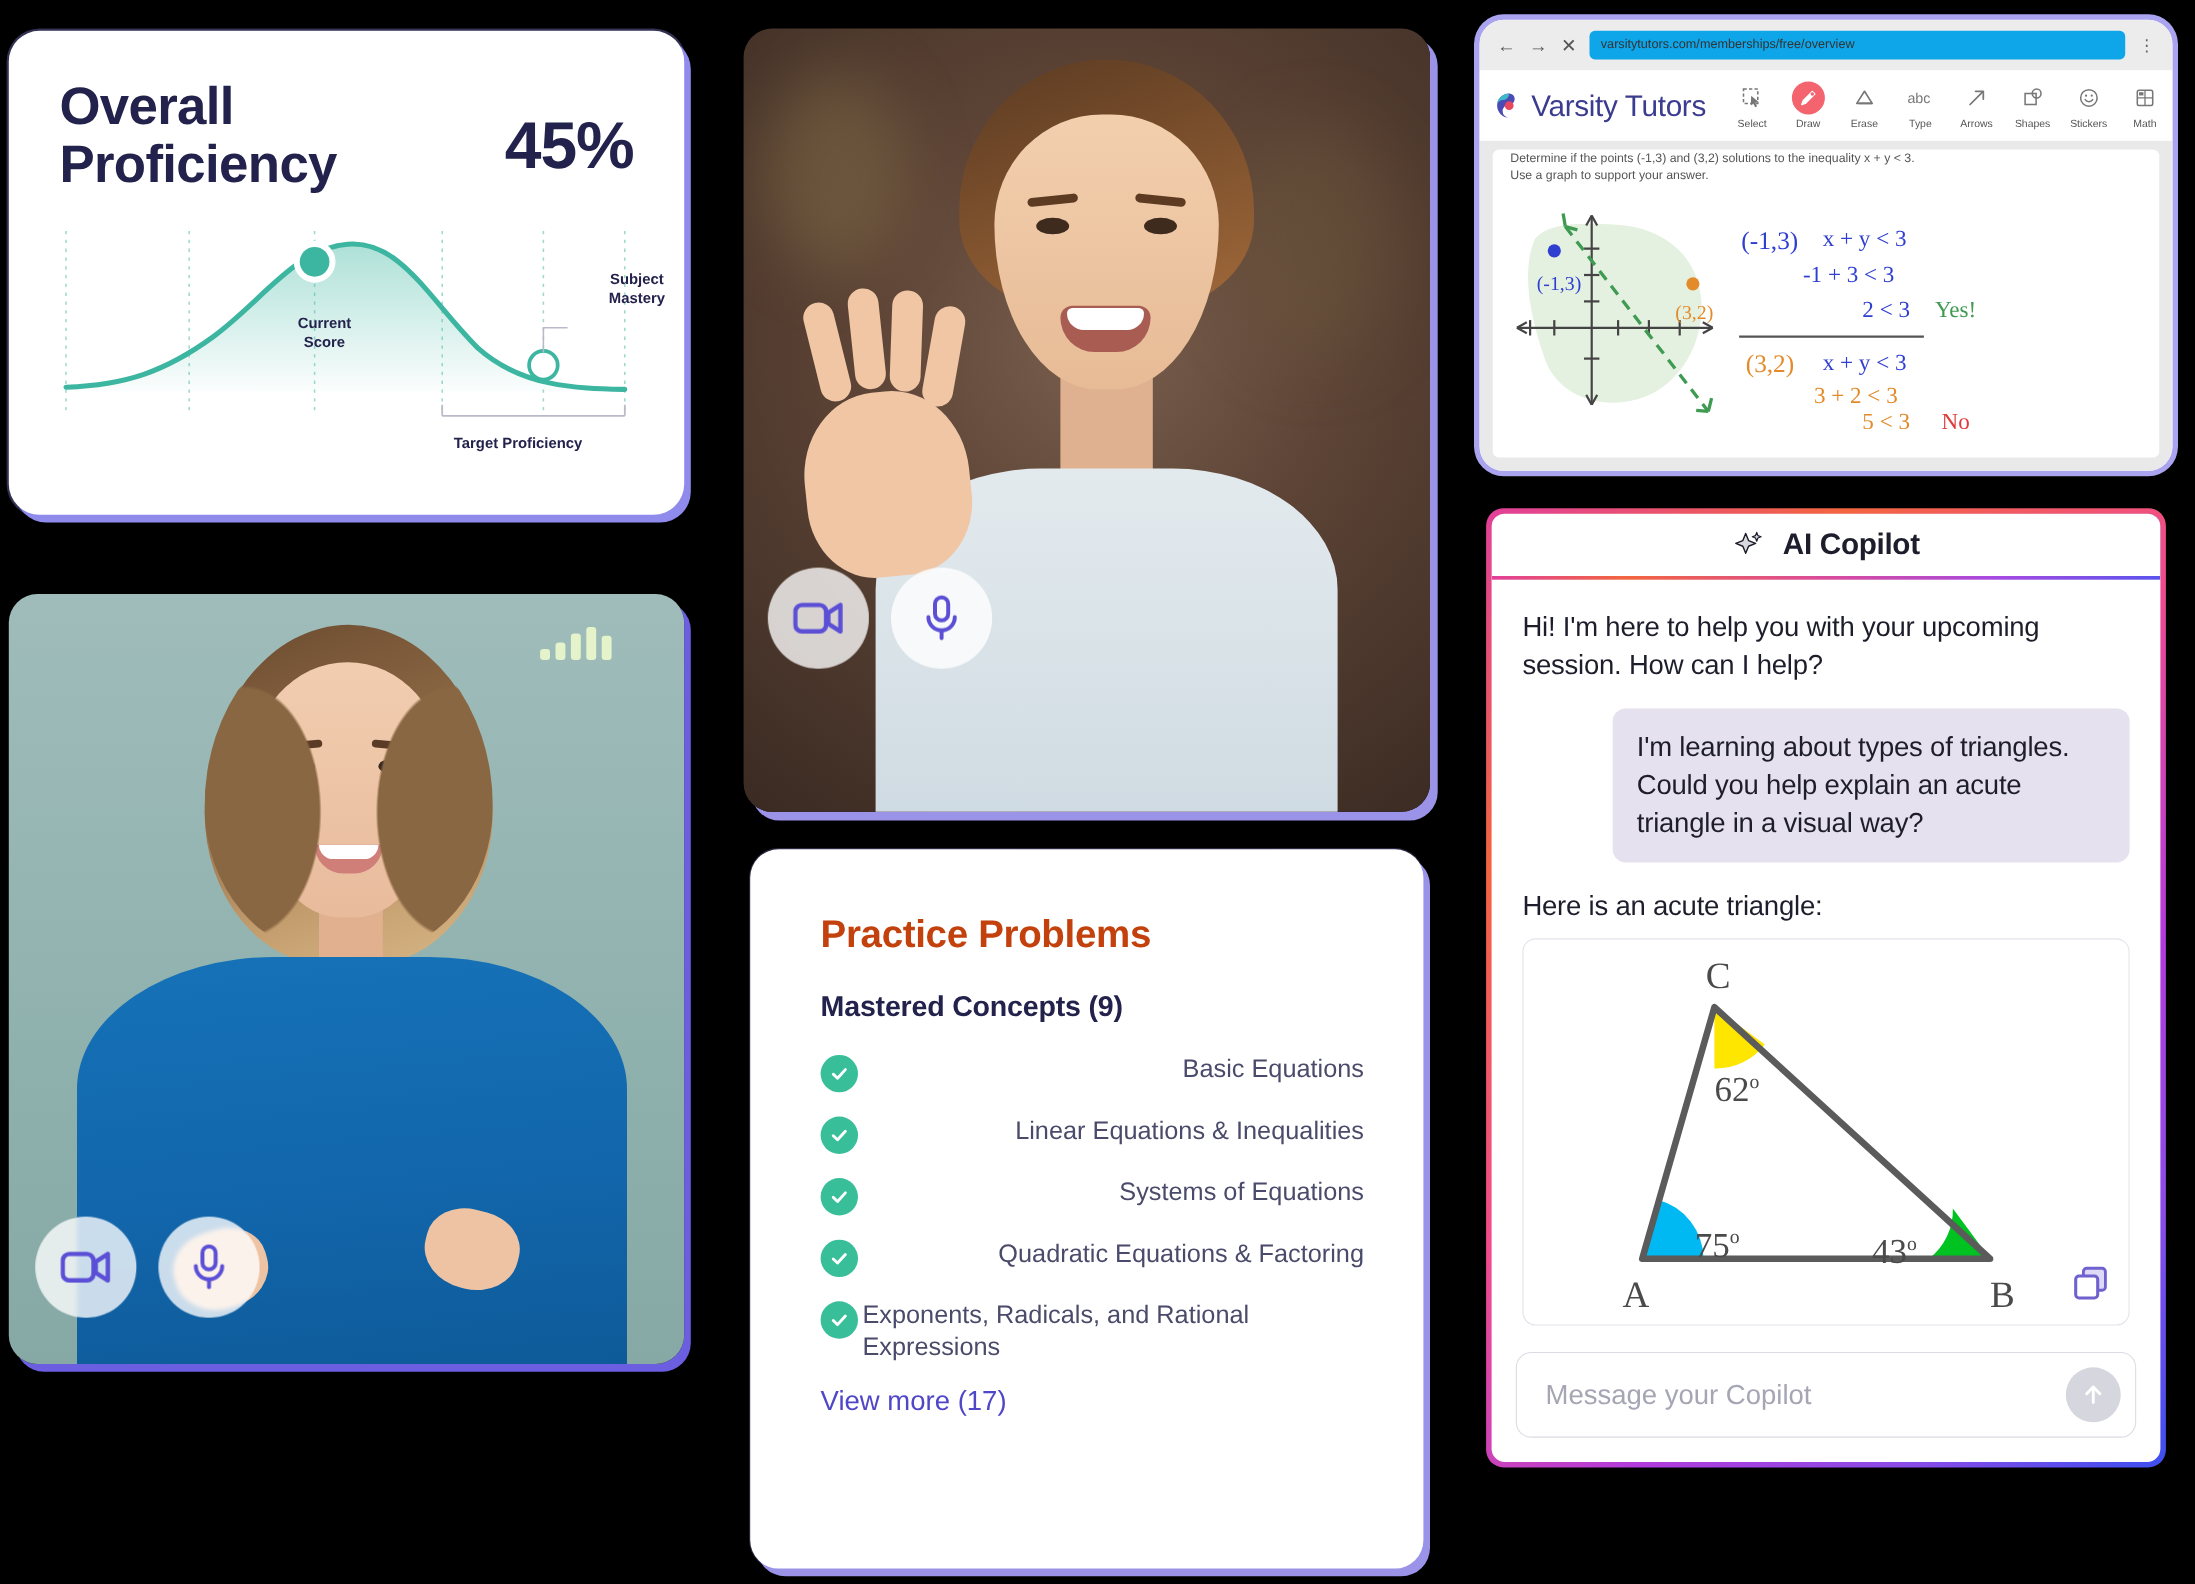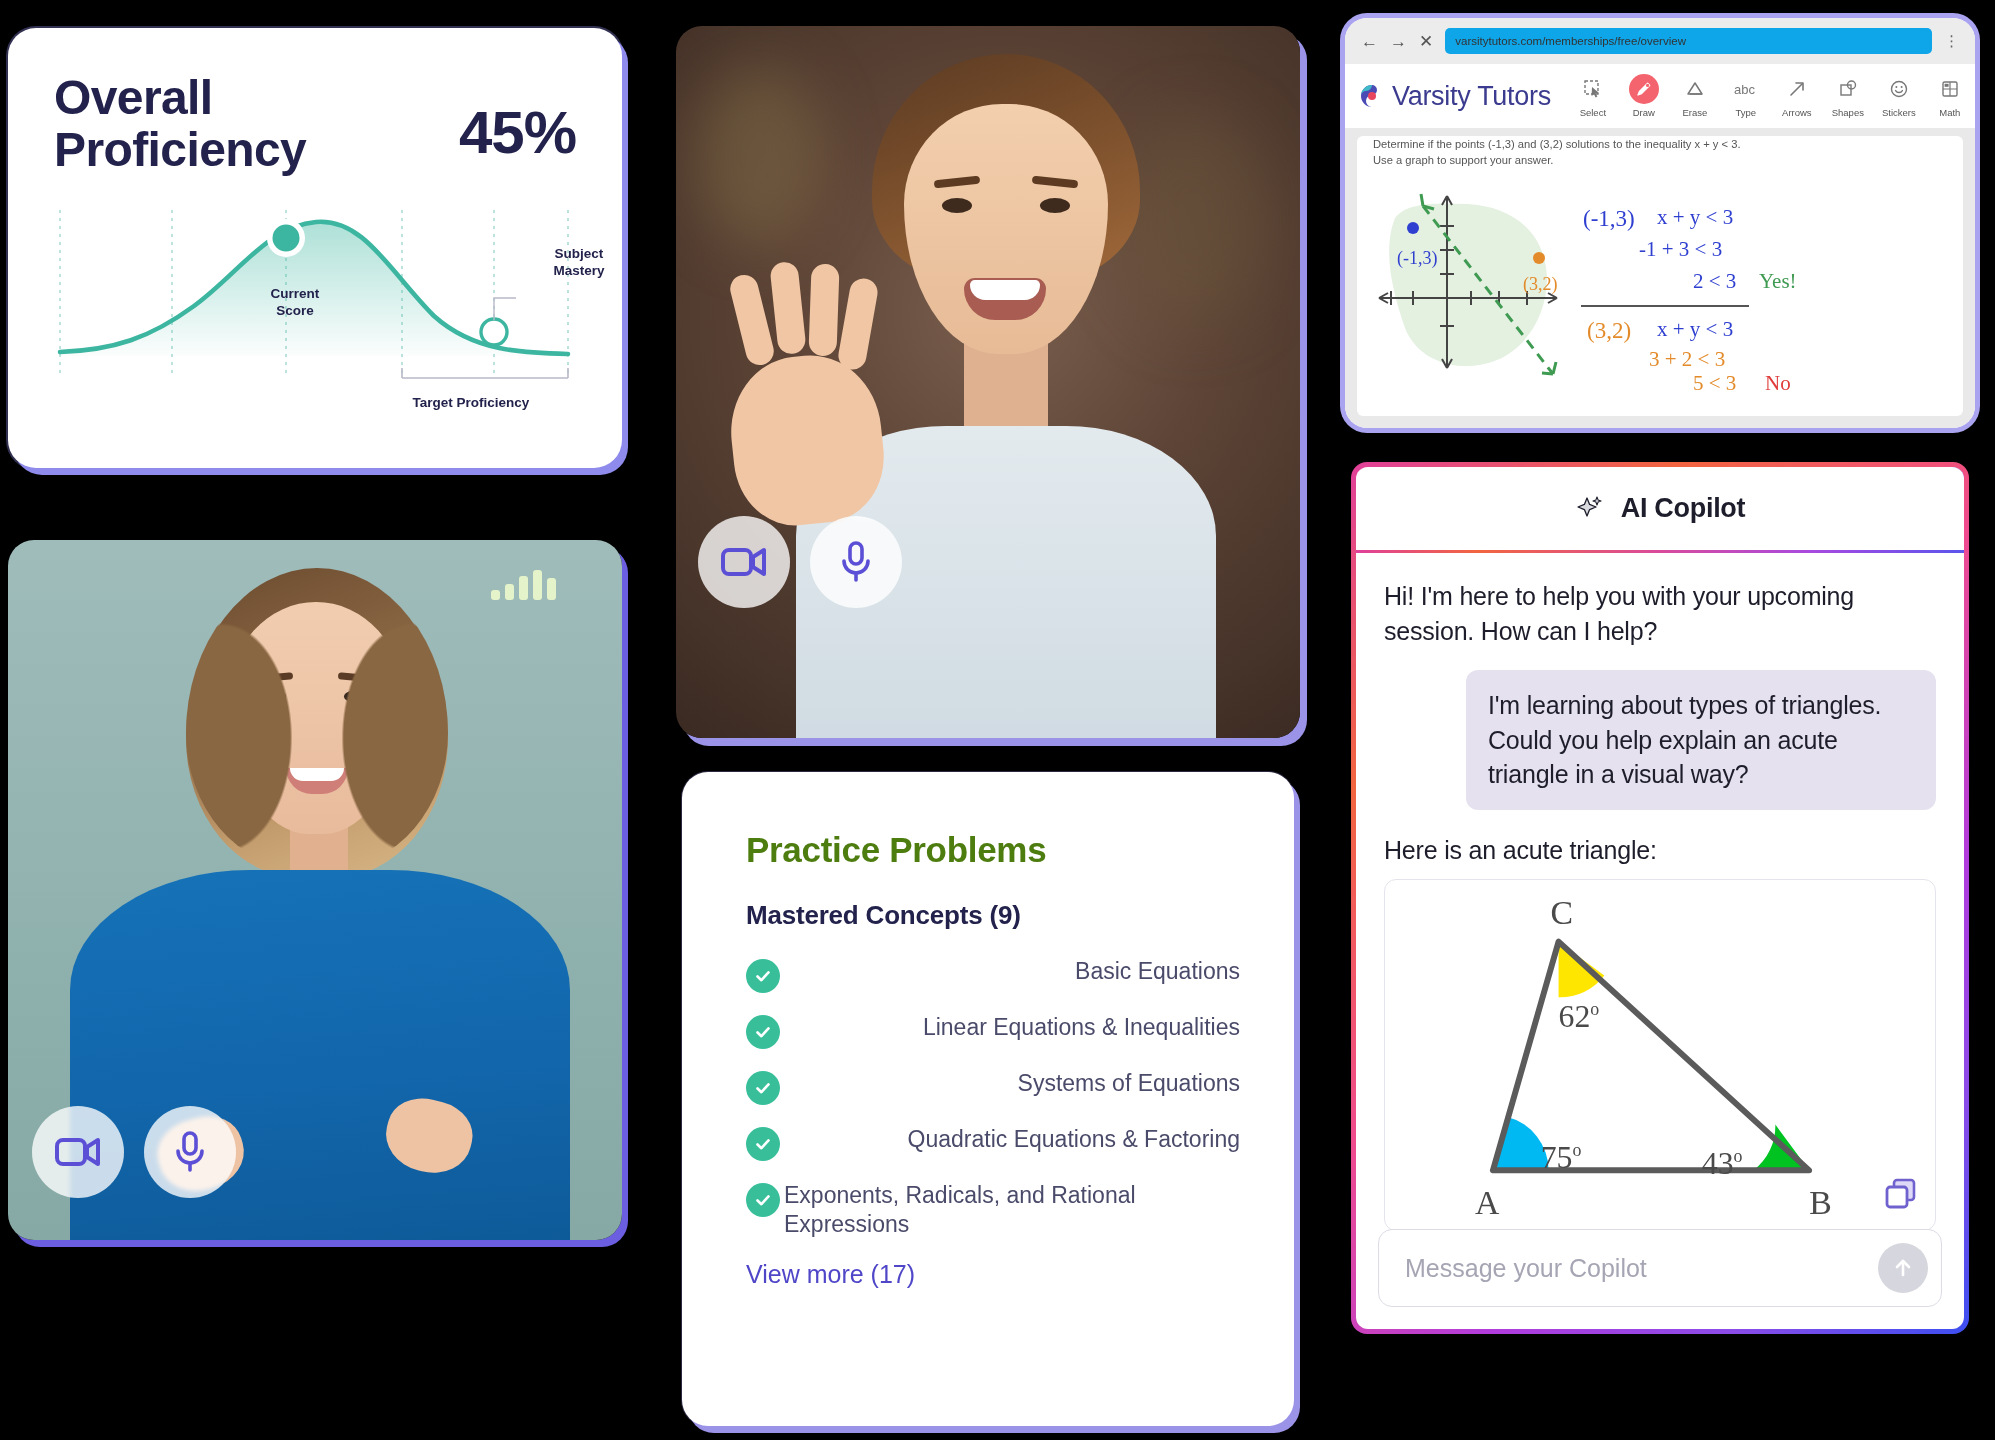--- a/index.html
+++ b/index.html
@@ -124,21 +124,21 @@
   .b-palm{position:absolute;left:56px;top:330px;width:150px;height:168px;background:#f0c6a4;border-radius:46% 46% 40% 40%;transform:rotate(-6deg);}
   .b-fing{position:absolute;width:28px;height:92px;background:#f0c6a4;border-radius:16px;}
 
   
   #practice-card {
     left: 682px; top: 772px; width: 612px; height: 654px;
     background: #fff; border-radius: 26px;
     box-shadow: 6px 7px 0 0 #9b93e8, 0 0 0 1px rgba(155,147,232,.28);
     padding: 58px 54px 0 64px;
   }
-  .pp-title { font-size: 35px; font-weight: 700; color: #4d7c0f; letter-spacing: -0.3px; }
+  .pp-title { font-size: 35px; font-weight: 700; color: #c2410c; letter-spacing: -0.3px; }
   .pp-sub { font-size: 26px; font-weight: 700; color: #22224c; margin-top: 30px; letter-spacing: -0.2px; }
   .pp-list { list-style: none; margin-top: 26px; }
   .pp-item { display:flex; align-items:flex-start; gap: 4px; margin-bottom: 20px; justify-content: space-between; }
   .pp-check {
     flex: 0 0 auto; width: 34px; height: 34px; border-radius: 50%;
     background: #38bf9a; display:flex; align-items:center; justify-content:center;
     margin-top: 2px;
   }
   .pp-text { font-size: 23px; color: #4a4a6a; line-height: 1.28; }
   .pp-more { font-size: 25px; color: #4f46c8; margin-top: 14px; cursor: pointer; }
@@ -183,21 +183,21 @@
   
   #copilot {
     left: 1351px; top: 462px; width: 618px; height: 872px;
     border-radius: 16px;
     padding: 5px;
     background: linear-gradient(135deg,#e0409a 0%,#f2653f 22%,#ef4b8e 46%,#b13cdd 68%,#8b4ce8 84%,#3d4ff0 100%);
     box-shadow: 0 0 0 1px rgba(0,0,0,.06);
   }
   .cp-inner { background:#fff; border-radius: 12px; height: 100%; position:relative; overflow:hidden; }
   .cp-header {
-    height: 86px; display:flex; align-items:center; justify-content:center; gap: 16px;
+    height: 60px; display:flex; align-items:center; justify-content:center; gap: 16px;
     border-bottom: 3px solid transparent;
     background:
       linear-gradient(#fff,#fff) padding-box,
       linear-gradient(90deg,#e0409a 0%,#f2653f 20%,#d94b9b 50%,#a74ae0 75%,#5b54ec 100%) border-box;
   }
   .cp-title { font-size: 27px; font-weight: 600; color:#1d1d2b; letter-spacing:-0.3px; }
   .cp-body { padding: 26px 28px 0 28px; }
   .cp-bot {
     font-size: 25px; color:#1d1d2b; line-height: 1.38; letter-spacing: -0.2px;
   }

